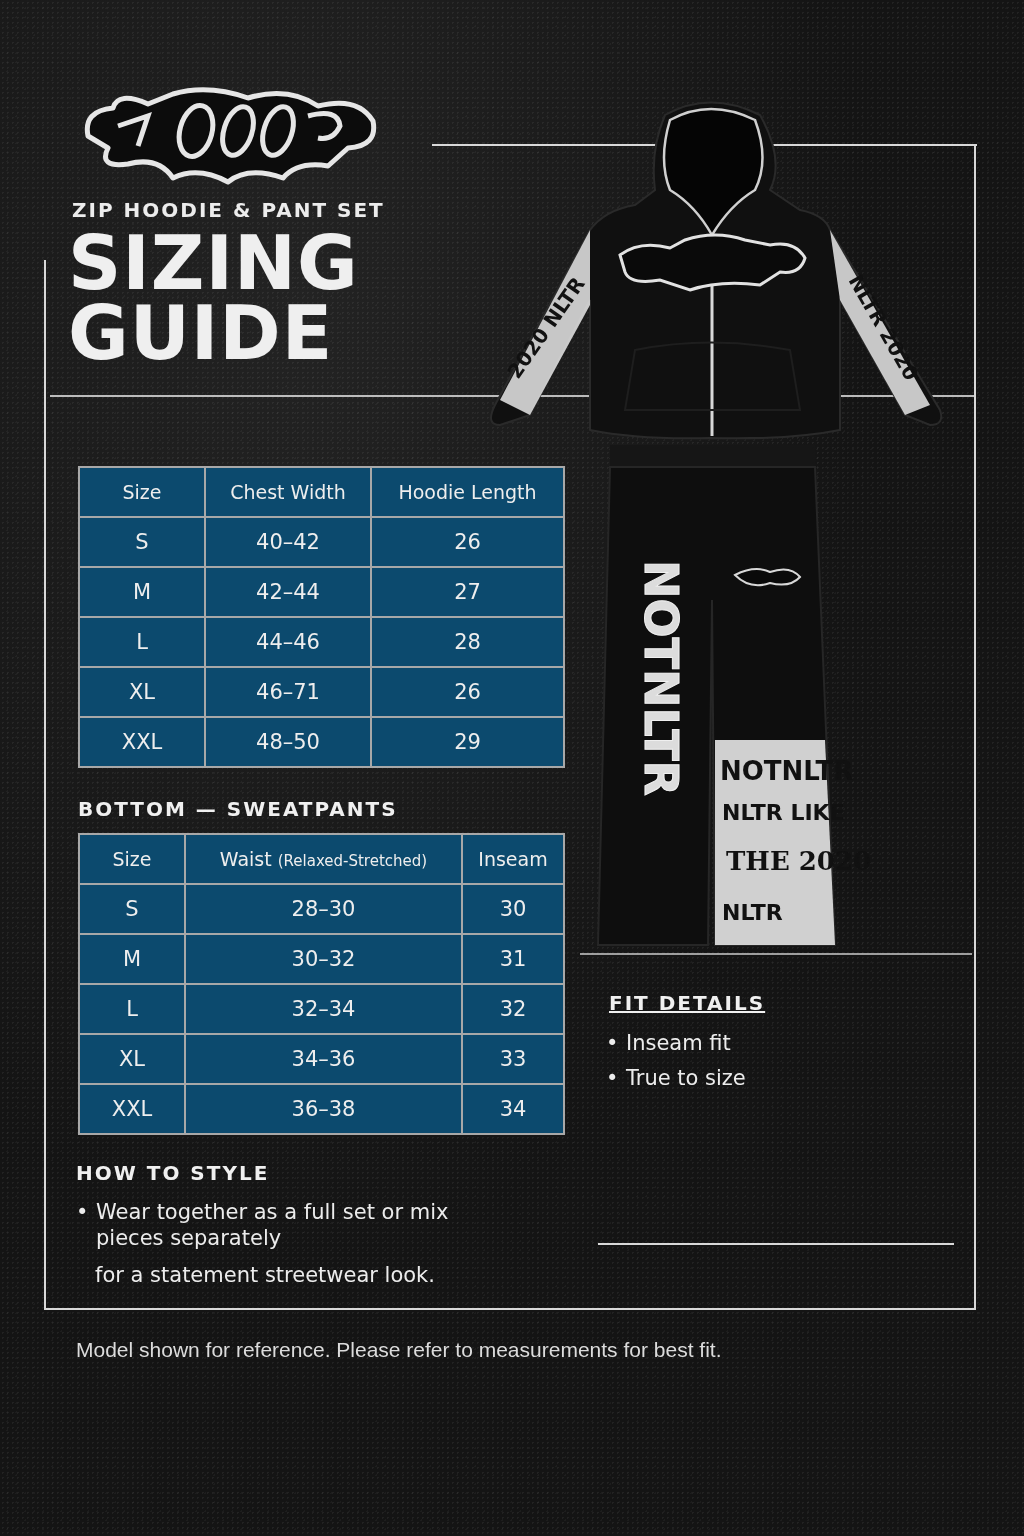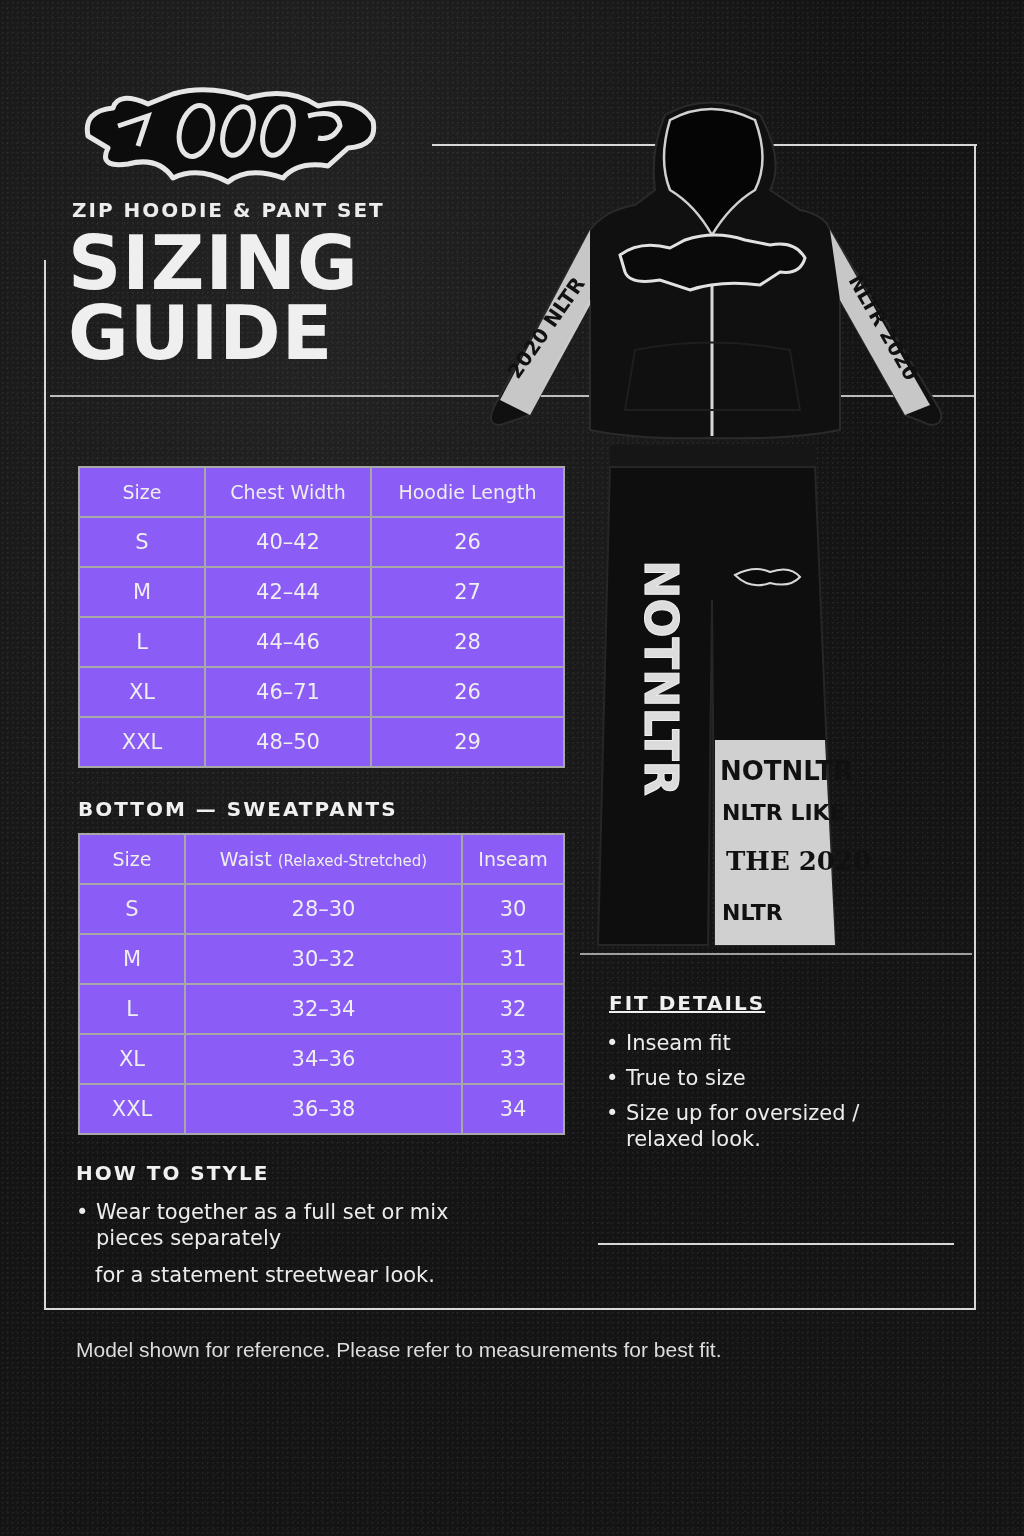--- a/index.html
+++ b/index.html
@@ -37,21 +37,21 @@
     color: #efefef;
   }
 
   .section-heading {
     position: absolute; font-size: 20px; font-weight: bold;
     letter-spacing: 2px; white-space: nowrap; color: #f0f0f0;
   }
 
   table.size-table {
     position: absolute; border-collapse: collapse;
-    background: #8b5cf6;
+    background: #0c4a6e;
     border: 2px solid #b5b5b5;
   }
   table.size-table th, table.size-table td {
     border: 2px solid #a8a8a8;
     text-align: center; color: #eeeeee;
     font-family: "DejaVu Sans", sans-serif;
   }
   table.size-table th { font-weight: normal; font-size: 19px; height: 46px; }
   table.size-table td { font-size: 21px; height: 46px; }
   .th-small { font-size: 15px; }
@@ -207,16 +207,15 @@
 <div class="section-heading" style="left:76px;top:1161px;">HOW TO STYLE</div>
 <ul class="bullets" style="left:76px;top:1199px;width:430px;">
   <li>Wear together as a full set or mix pieces separately</li>
 </ul>
 <div class="cont" style="left:95px;top:1263px;">for a statement streetwear look.</div>
 
 <div class="section-heading" style="left:609px;top:991px;text-decoration:underline;">FIT DETAILS</div>
 <ul class="bullets" style="left:606px;top:1030px;width:330px;">
   <li>Inseam fit</li>
   <li>True to size</li>
-  <li>Size up for oversized / relaxed look.</li>
 </ul>
 
 <div class="footer">Model shown for reference. Please refer to measurements for best fit.</div>
 
 </body></html>

